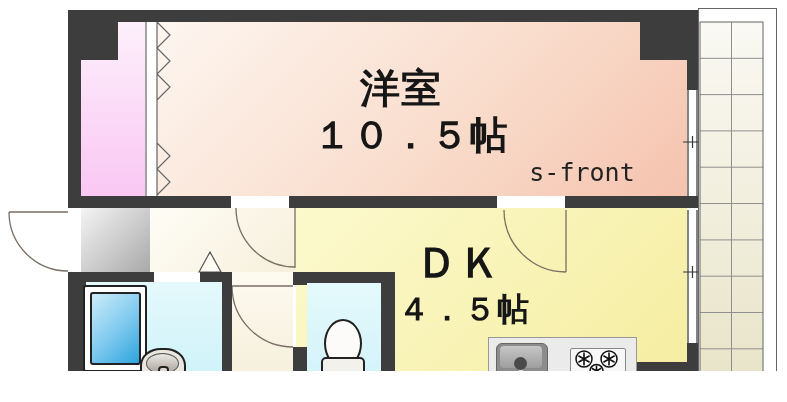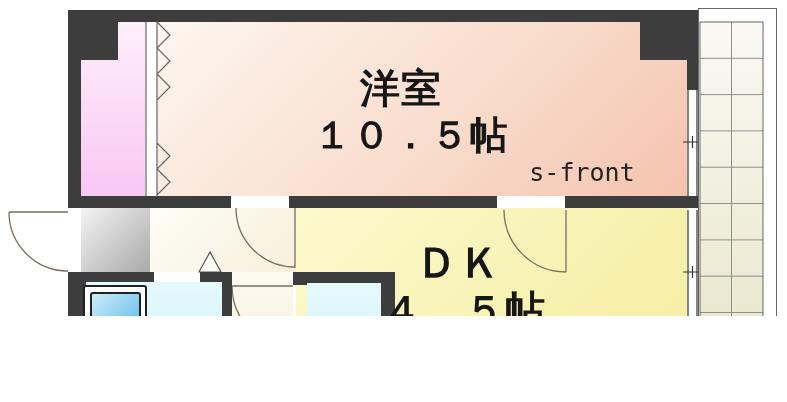--- a/index.html
+++ b/index.html
@@ -1,16 +1,16 @@
 <!DOCTYPE html>
 <html><head>
 <meta charset="utf-8">
 <style>
   html,body{margin:0;padding:0;background:#fff;}
-  .plan{position:relative;width:787px;height:316px;background:#ffffff;overflow:hidden;
+  .plan{position:relative;width:787px;height:371px;background:#ffffff;overflow:hidden;
         font-family:"DejaVu Sans",sans-serif;}
   .room,.wall,.fix{position:absolute;}
   .wall{background:#3d3d3d;z-index:4;}
   .room{z-index:1;}
   .decor{position:absolute;left:0;top:0;z-index:3;}
   .fix{z-index:5;}
   .label{position:absolute;z-index:6;color:#161616;white-space:nowrap;
          transform:translate(-50%,-50%);font-weight:600;letter-spacing:1px;}
   
   .closet{left:81px;top:22px;width:64px;height:174px;
@@ -54,21 +54,21 @@
           border-radius:6px;}
   .sink-bowl{left:500px;top:346px;width:42px;height:22px;border-radius:4px;
           background:linear-gradient(to bottom,#c6c6c6,#9e9e9e);}
   .faucet-head{left:514px;top:357px;width:13px;height:13px;background:#4a4a4a;border-radius:50%;}
   .faucet-stem{left:519px;top:368px;width:4px;height:15px;background:#d8d8d8;}
   .stove{left:570px;top:348px;width:54px;height:35px;background:#f7f7f7;border:1px solid #888;
           border-radius:2px;}
   .lbl-room-name{font-size:40px;}
   .lbl-room-size{font-size:38px;}
   .lbl-dk-name{font-size:42px;}
-  .lbl-dk-size{font-size:40px;}
+  .lbl-dk-size{font-size:32px;}
   .lbl-front{font-size:25px;font-weight:400;letter-spacing:0;
           font-family:"DejaVu Sans Mono",monospace;color:#222;}
 </style>
 </head>
 <body>
 
 <div class="plan">
 
   <div class="room closet"></div>
   <div class="room closet-door-strip"></div>

